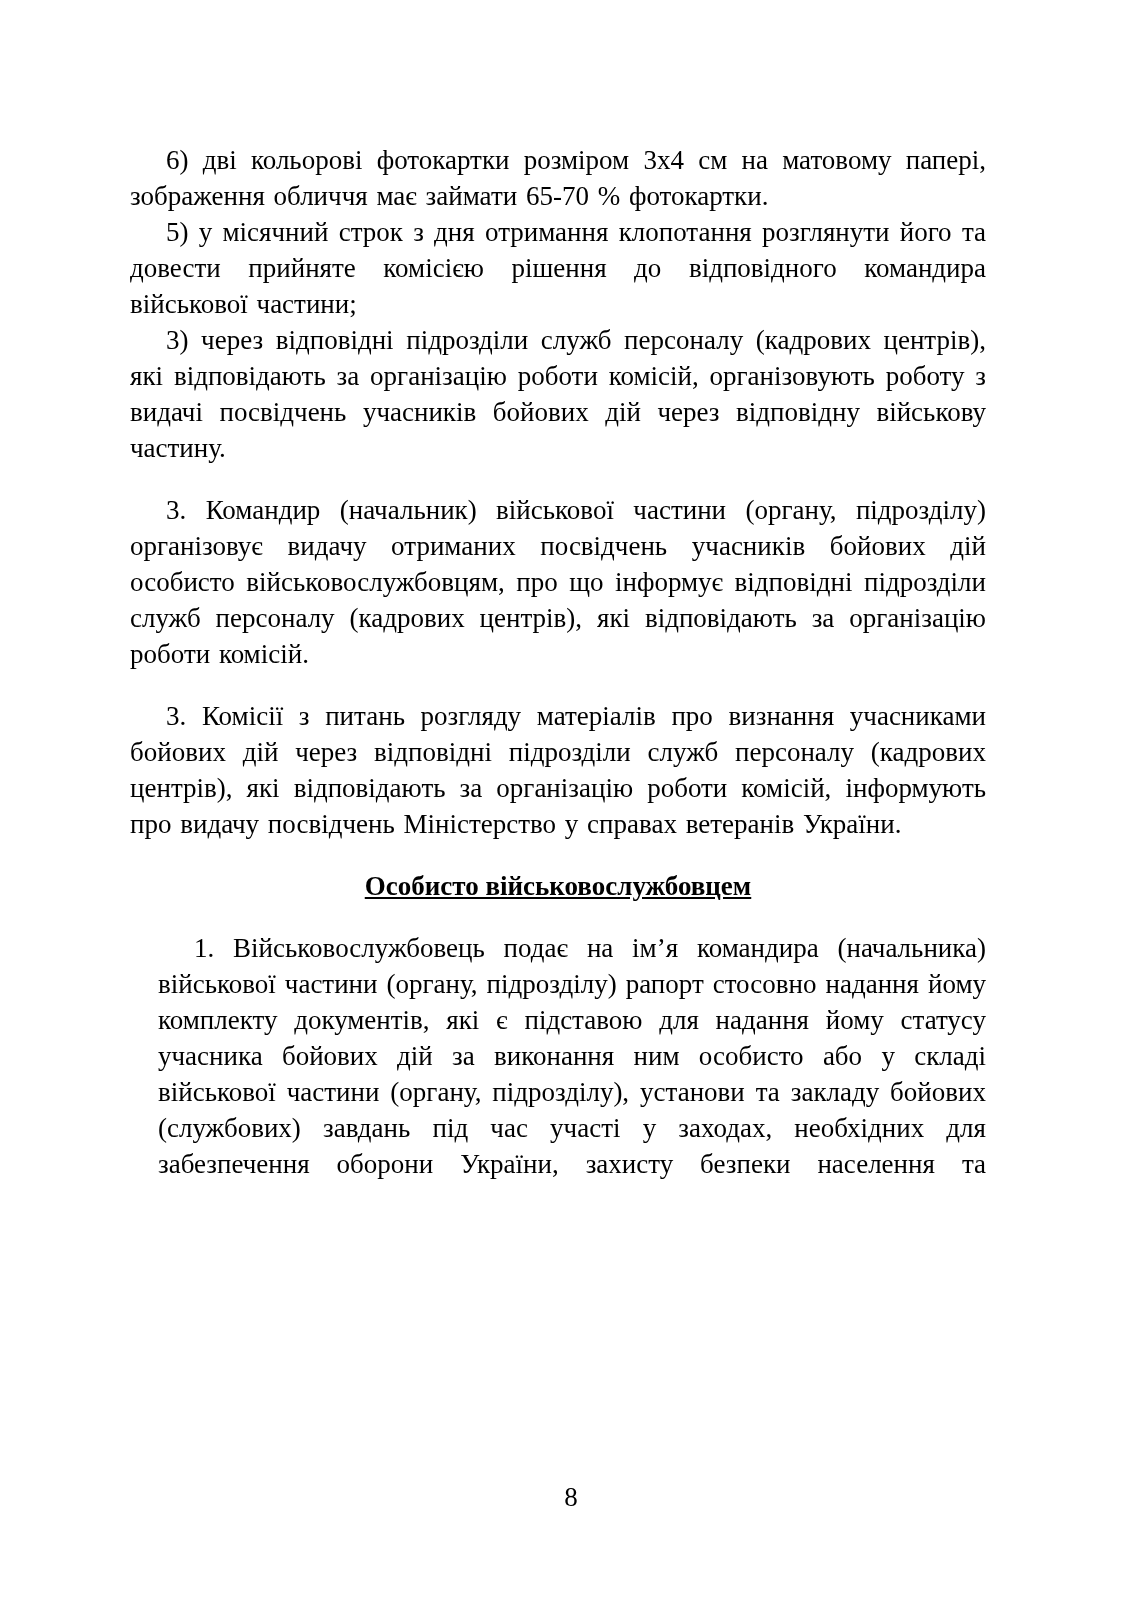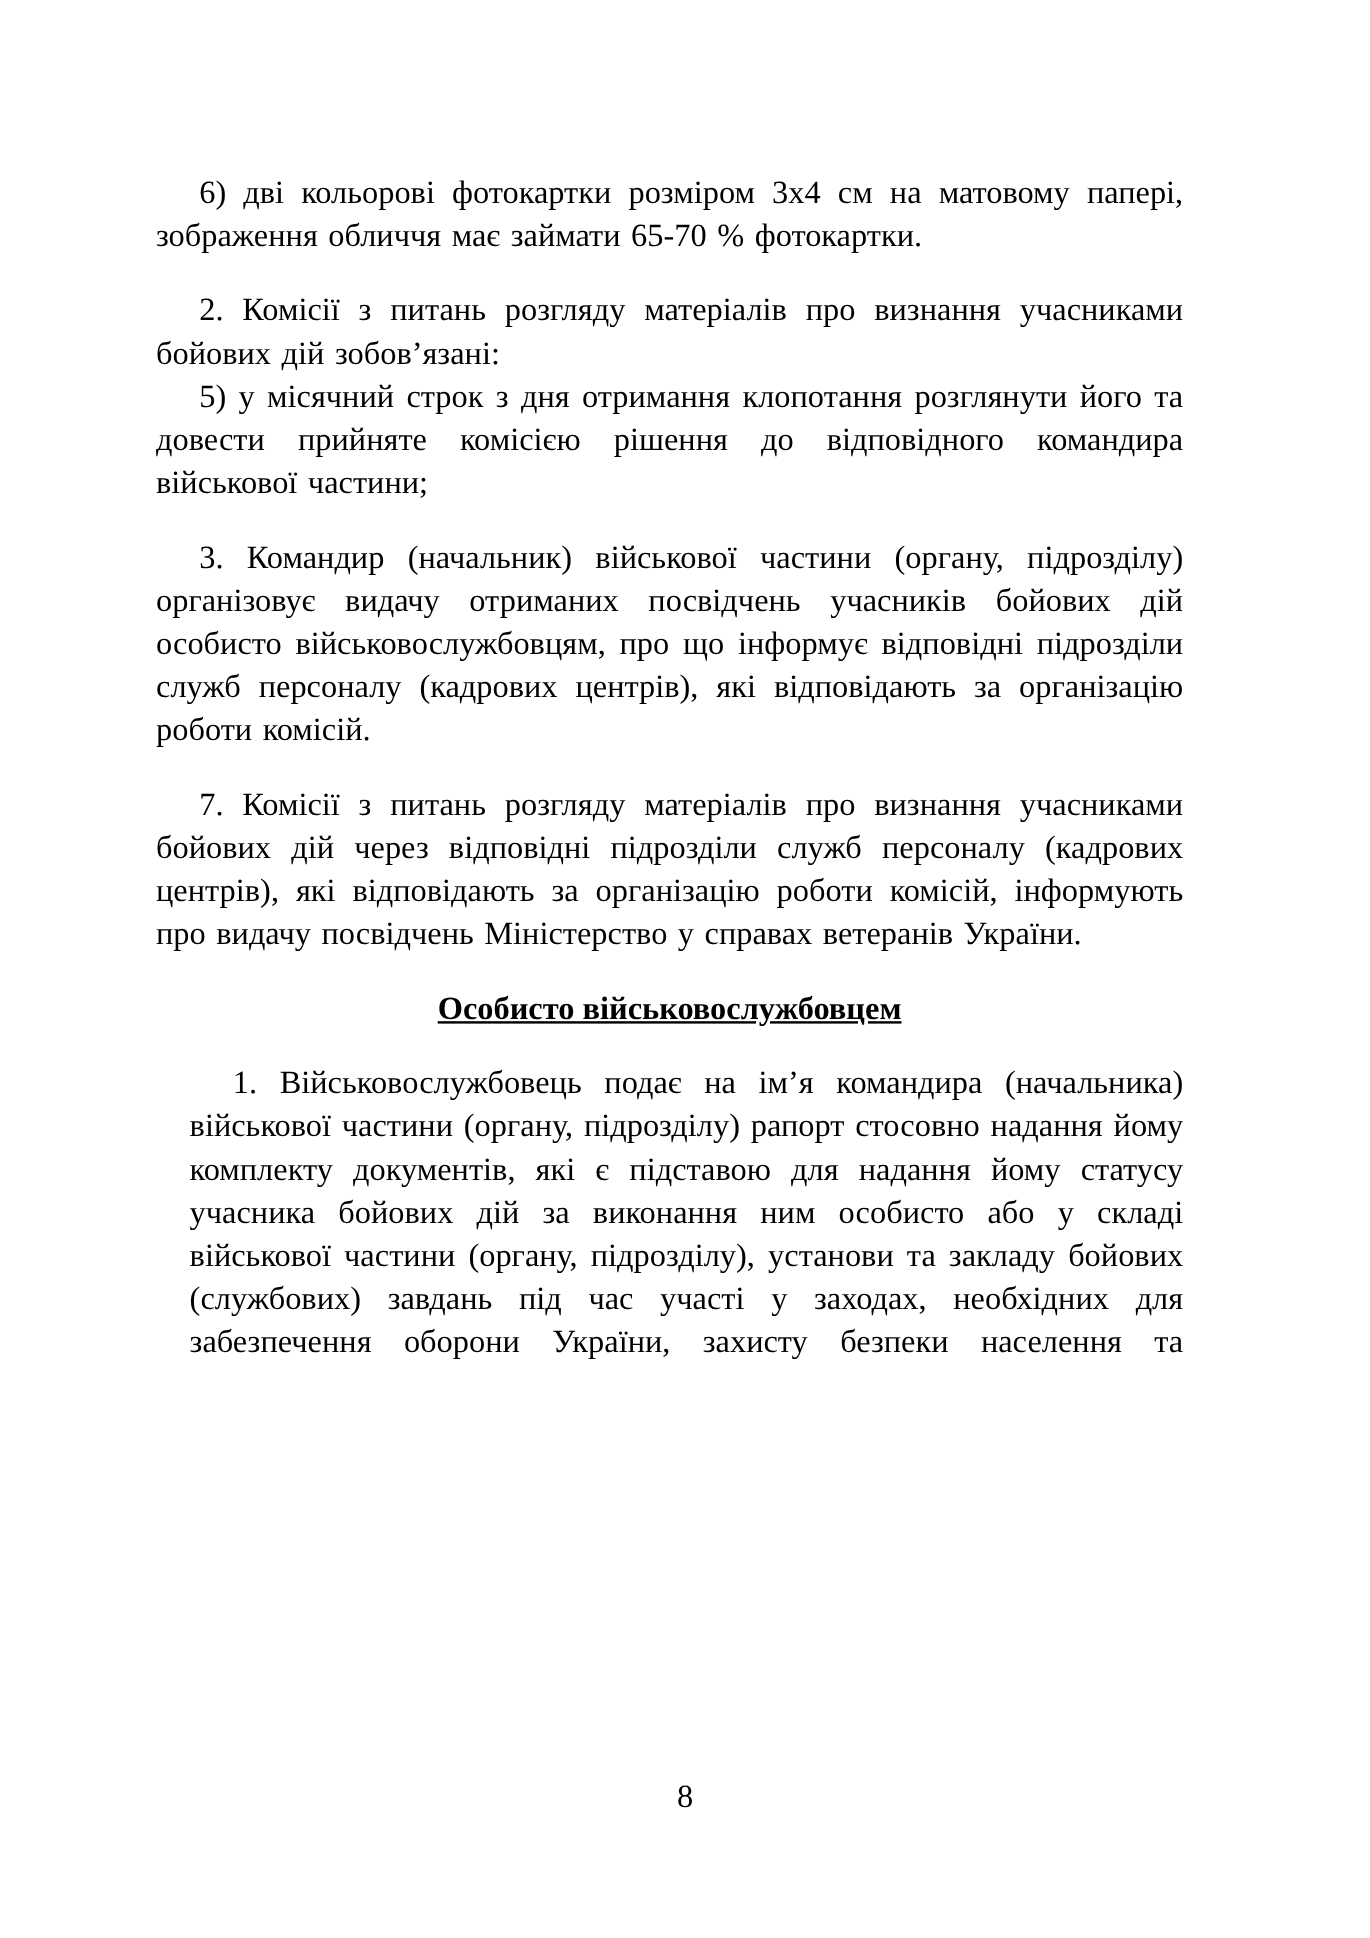--- a/index.html
+++ b/index.html
@@ -58,29 +58,29 @@
     line-height: 36px;
   }
 </style>
 </head>
 <body>
 
 <div class="page">
 
   <p class="para">6) дві кольорові фотокартки розміром 3х4 см на матовому папері, зображення обличчя має займати 65-70 % фотокартки.</p>
 
-  <p class="para gap">2. Комісії з питань розгляду матеріалів про визнання учасниками бойових дій зобов’язані:</p>
 
 
   <p class="para">5) у місячний строк з дня отримання клопотання розглянути його та довести прийняте комісією рішення до відповідного командира військової частини;</p>
 
+  <p class="para">3) через відповідні підрозділи служб персоналу (кадрових центрів), які відповідають за організацію роботи комісій, організовують роботу з видачі посвідчень учасників бойових дій через відповідну військову частину.</p>
 
   <p class="para gap">3. Командир (начальник) військової частини (органу, підрозділу) організовує видачу отриманих посвідчень учасників бойових дій особисто військовослужбовцям, про що інформує відповідні підрозділи служб персоналу (кадрових центрів), які відповідають за організацію роботи комісій.</p>
 
-  <p class="para gap">7. Комісії з питань розгляду матеріалів про визнання учасниками бойових дій через відповідні підрозділи служб персоналу (кадрових центрів), які відповідають за організацію роботи комісій, інформують про видачу посвідчень Міністерство у справах ветеранів України.</p>
+  <p class="para gap">3. Комісії з питань розгляду матеріалів про визнання учасниками бойових дій через відповідні підрозділи служб персоналу (кадрових центрів), які відповідають за організацію роботи комісій, інформують про видачу посвідчень Міністерство у справах ветеранів України.</p>
 
   <h2 class="heading gap">
     <span class="underline">Особисто військовослужбовцем</span>
   </h2>
 
   <p class="para gap last-justify">1. Військовослужбовець подає на ім’я командира (начальника) військової частини (органу, підрозділу) рапорт стосовно надання йому комплекту документів, які є підставою для надання йому статусу учасника бойових дій за виконання ним особисто або у складі військової частини (органу, підрозділу), установи та закладу бойових (службових) завдань під час участі у заходах, необхідних для забезпечення оборони України, захисту безпеки населення та</p>
 
   <div class="page-number">8</div>
 
 </div>

